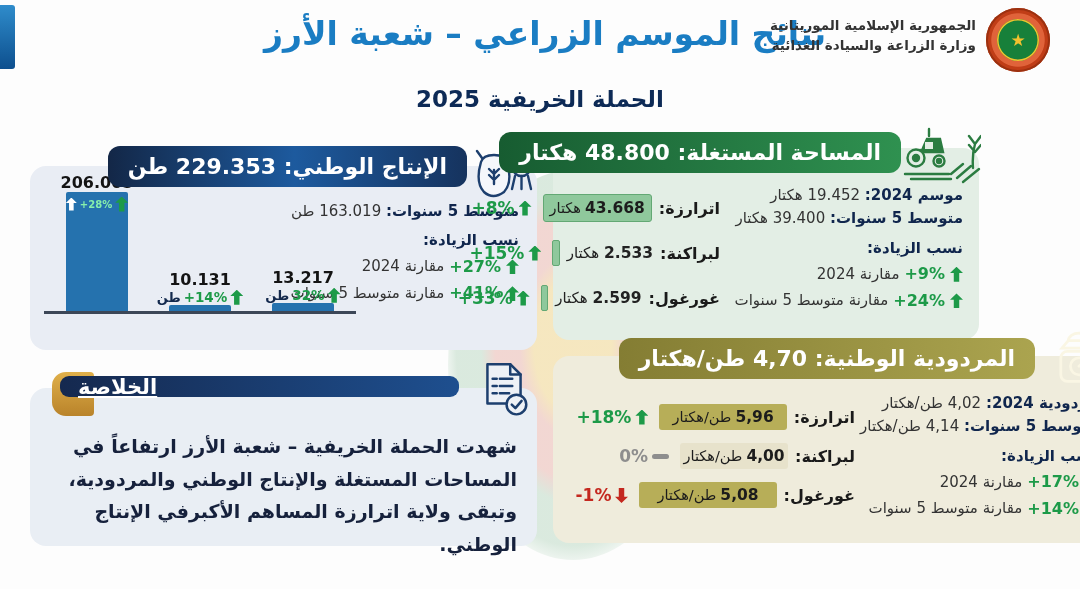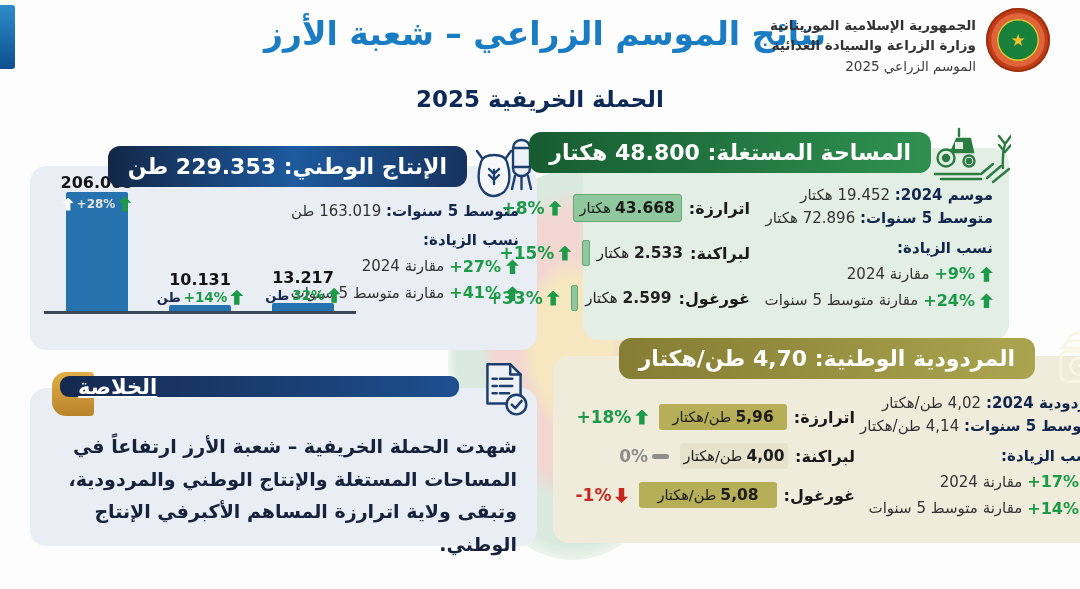--- a/index.html
+++ b/index.html
@@ -26,21 +26,21 @@
     background:radial-gradient(circle,#e0633a 0 58%,#c03d17 60% 100%);
     box-shadow:inset 0 0 0 2px #9c3110;display:flex;align-items:center;justify-content:center;}
   .seal-inner{width:42px;height:42px;border-radius:50%;background:#17803a;
     box-shadow:inset 0 0 0 1.5px #f2c12e;display:flex;align-items:center;justify-content:center;
     color:#f2c12e;font-size:17px;}
   .subtitle{top:86px;left:0;right:0;text-align:center;font-size:23px;font-weight:bold;color:#0d2a56;direction:rtl;}
   
   .panel{position:absolute;border-radius:16px;z-index:1;}
   .panel-prod{left:30px;top:166px;width:507px;height:184px;background:#e9edf4;}
   .panel-sum{left:30px;top:388px;width:507px;height:158px;background:#e9eef4;}
-  .panel-area{left:553px;top:148px;width:426px;height:192px;background:#e3eee5;margin-left:30px;}
+  .panel-area{left:553px;top:148px;width:426px;height:192px;background:#e3eee5;}
   .panel-yield{left:553px;top:356px;width:560px;height:187px;background:#efecdc;}
   .pill{position:absolute;white-space:nowrap;color:#fff;font-weight:bold;font-size:22px;
     padding:8px 20px;border-radius:12px;direction:rtl;z-index:2;}
   .pill-navy{background:linear-gradient(90deg,#132747,#1d5a9e 52%,#16335e);}
   .pill-green{background:linear-gradient(90deg,#175c31,#2f9150);}
   .pill-olive{background:linear-gradient(90deg,#847d33,#aba44f);}
   .hdr-icon{position:absolute;z-index:3;}
   
   .stats{position:absolute;direction:rtl;text-align:right;font-size:15px;color:#333;line-height:1.55;}
   .stats .lbl{font-weight:bold;color:#10264d;}
@@ -94,21 +94,20 @@
 </head>
 <body>
 
 <div class="abs corner-bar"></div>
 <div class="abs watermark"></div>
 
 <div class="abs page-title">نتائج الموسم الزراعي – شعبة الأرز</div>
 <div class="abs org-block">
   <div class="b">الجمهورية الإسلامية الموريتانية</div>
   <div class="b">وزارة الزراعة والسيادة الغذائية</div>
-  <div>الموسم الزراعي 2025</div>
 </div>
 <div class="abs seal">
   <div class="seal-inner">★</div>
 </div>
 <div class="abs subtitle">الحملة الخريفية 2025</div>
 
 <div class="panel panel-prod">
   <div class="pill pill-navy" style="top:-20px;right:70px;">الإنتاج الوطني: 229.353 طن</div>
   <svg class="hdr-icon" style="top:-30px;right:0;" width="68" height="66" viewBox="0 0 68 66">
     <g fill="none" stroke="#1d3f6e" stroke-width="2.4" stroke-linecap="round">
@@ -139,21 +138,21 @@
     </div>
   </div>
 
   <div class="chart">
     <div class="bars-row">
       <div class="bar-col">
         <div class="bar-val">206.005</div>
         <div class="bar" style="height: 119.483px;">
           <div class="bar-inner-ann">
             <span class="arr up-white"></span>
-            <span class="pct" style="font-size:12px;color:#e5e5e5;">+28%</span>
+            <span class="pct" style="font-size:10px;color:#86efac;">+28%</span>
             <span class="arr up-green"></span>
           </div>
         </div>
       </div>
       <div class="bar-col">
         <div class="bar-val">10.131</div>
         <div class="bar-ann">
           <span class="arr up-green"></span>
           <span class="pct green" style="font-size:13.5px;">+14%</span>
           <span class="unit">طن</span>
@@ -189,21 +188,21 @@
     </g>
   </svg>
 
   <div class="stats" style="top:36px;right:16px;width:238px;">
     <div>
       <span class="lbl">موسم 2024:</span>
       <span>19.452 هكتار</span>
     </div>
     <div>
       <span class="lbl">متوسط 5 سنوات:</span>
-      <span>72.896 هكتار</span>
+      <span>39.400 هكتار</span>
     </div>
     <div class="inc-title">نسب الزيادة:</div>
     <div class="inc-line">
       <span class="arr up-green"></span>
       <span class="pct green">+9%</span>
       <span>مقارنة 2024</span>
     </div>
     <div class="inc-line">
       <span class="arr up-green"></span>
       <span class="pct green">+24%</span>

